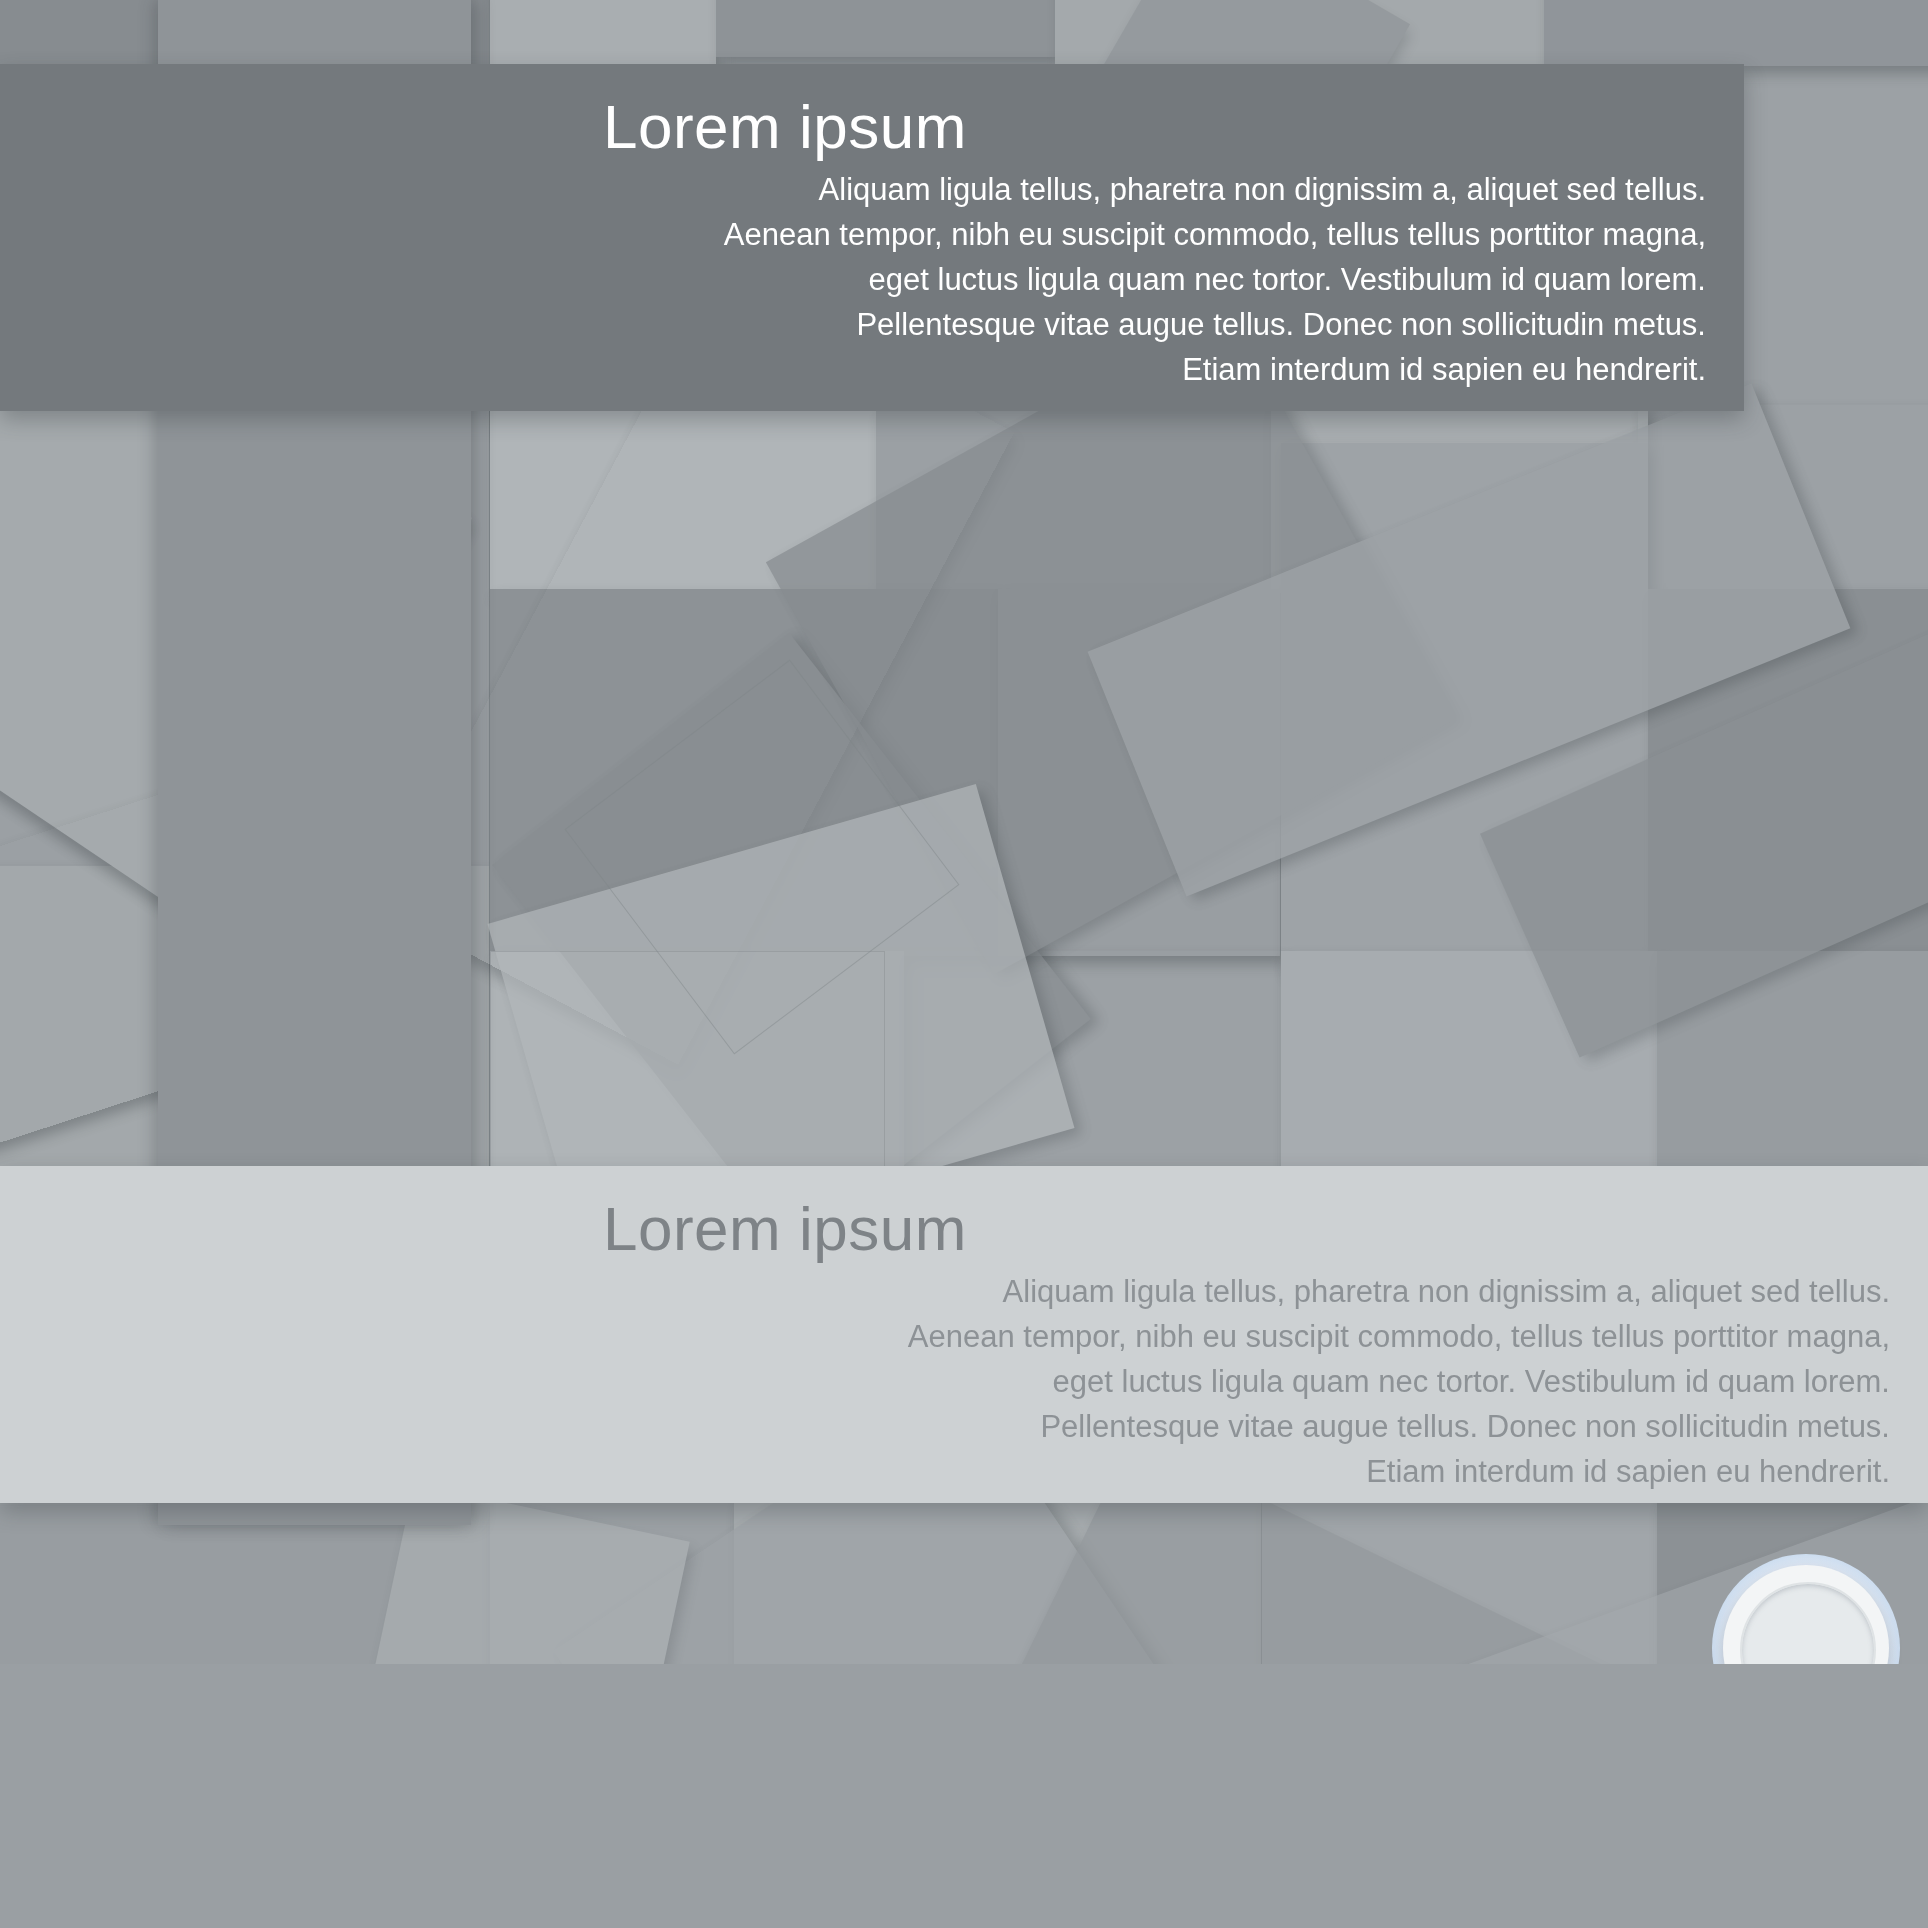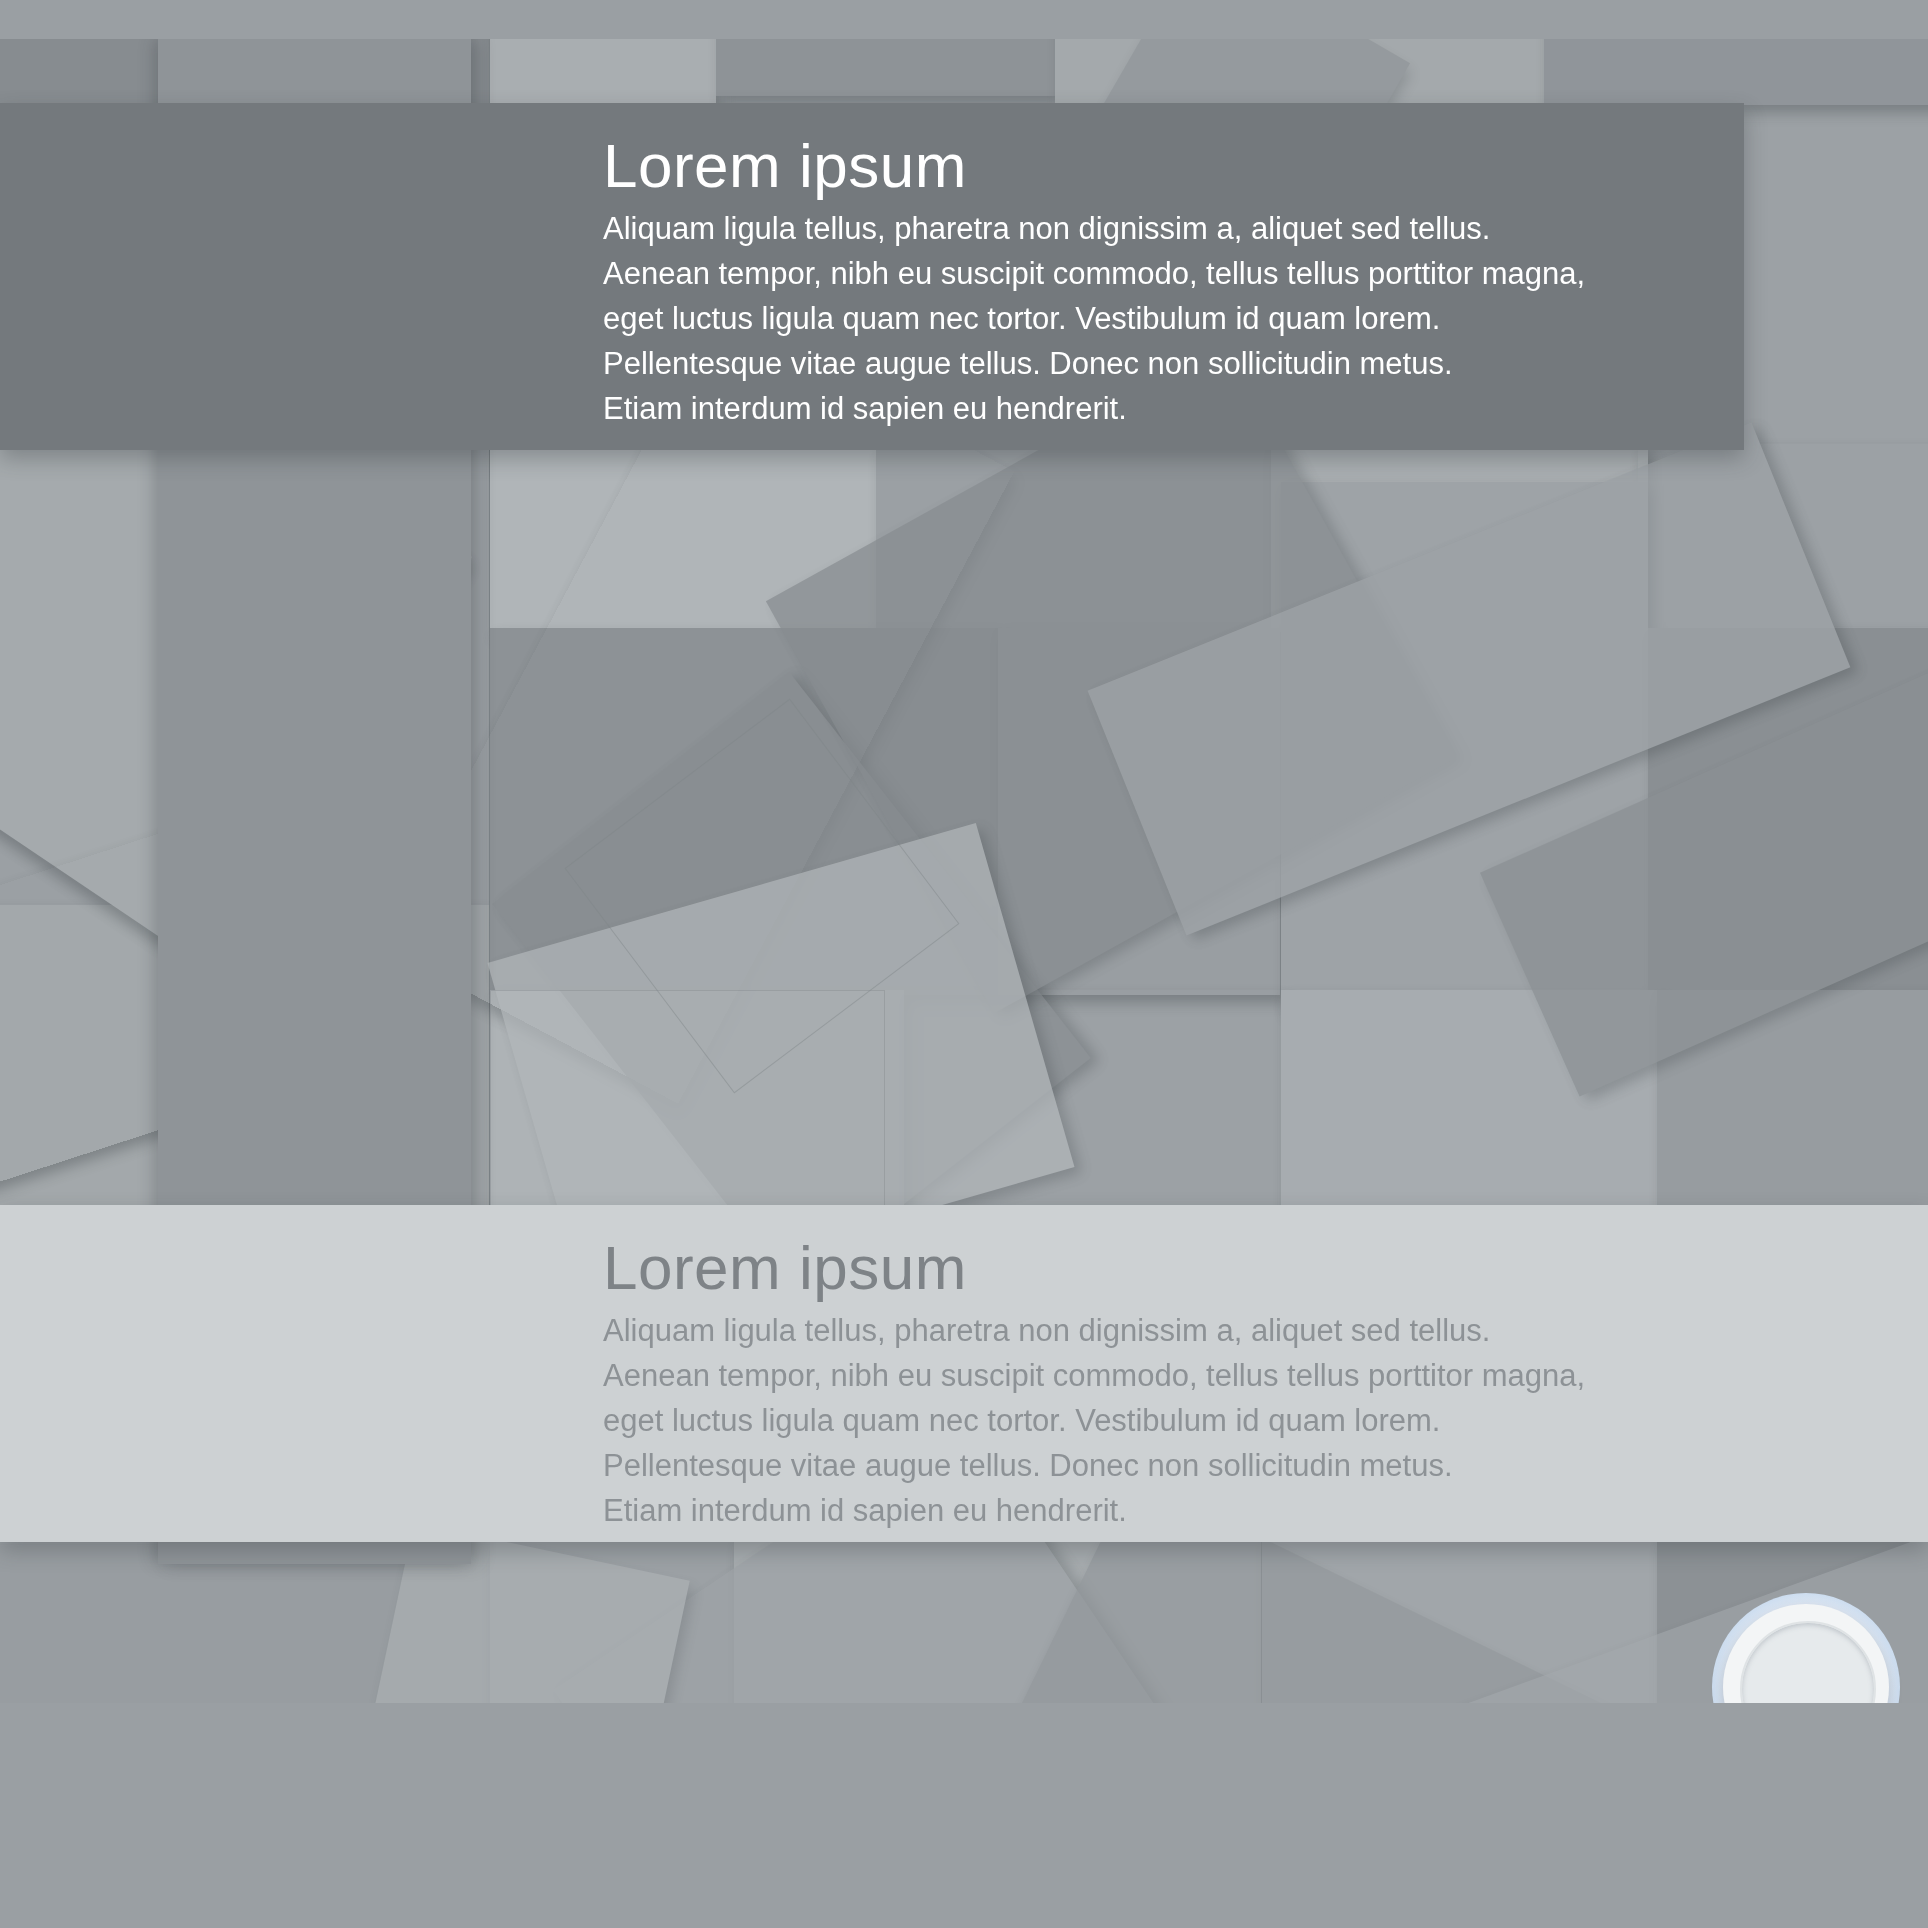--- a/index.html
+++ b/index.html
@@ -13,21 +13,20 @@
     overflow: hidden;
     font-family: "Liberation Sans", sans-serif;
   }
 
   #canvas {
     position: relative;
     width: 1928px;
     height: 1664px;
     overflow: hidden;
     background: #9ca1a5;
-    margin-top: 39px;
   }
 
   
   .shape {
     position: absolute;
     box-sizing: border-box;
   }
   .sh-shadow {
     box-shadow: 5.6px 7.5px 13px rgba(40,45,50,0.30);
   }
@@ -75,20 +74,21 @@
     font-size: 62px;
     line-height: 73px;
     font-weight: normal;
     margin: 0 0 3.8px 0;
     letter-spacing: 0.5px;
   }
   .banner-body {
     font-size: 31px;
     line-height: 45px;
     margin: 0;
+    text-align: right;
   }
   .banner-body div { white-space: nowrap; }
 
   .banner-dark .banner-title,
   .banner-dark .banner-body { color: #ffffff; }
 
   .banner-light .banner-title { color: #7e8387; }
   .banner-light .banner-body { color: #8d9296; }
 
   

